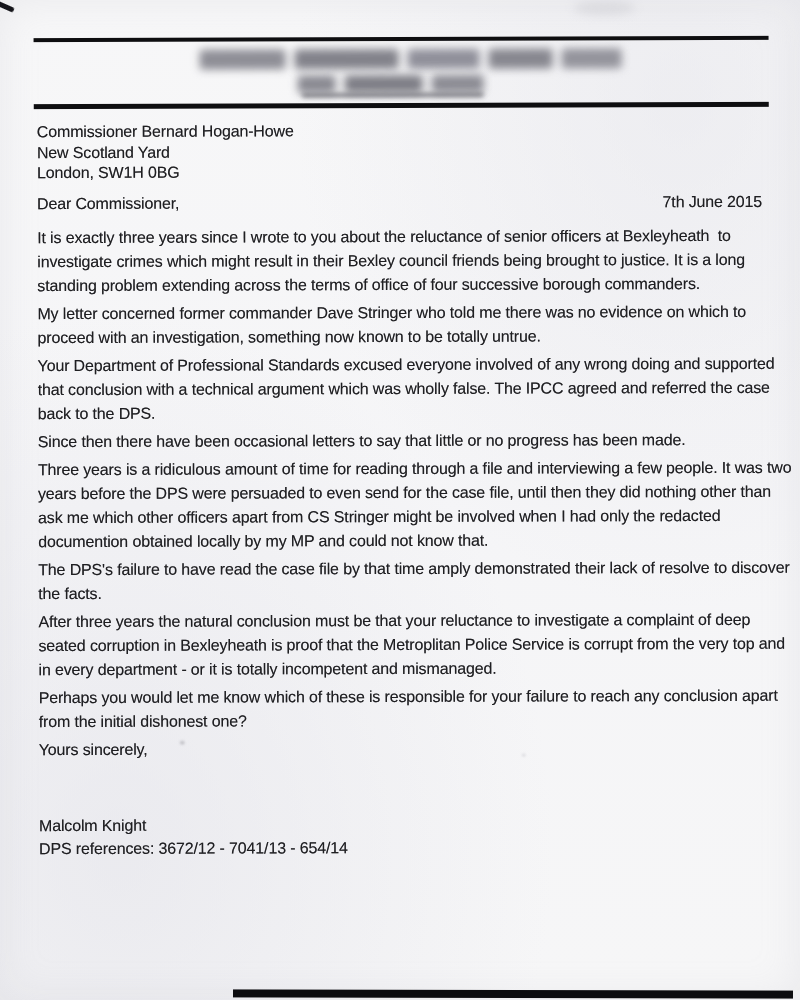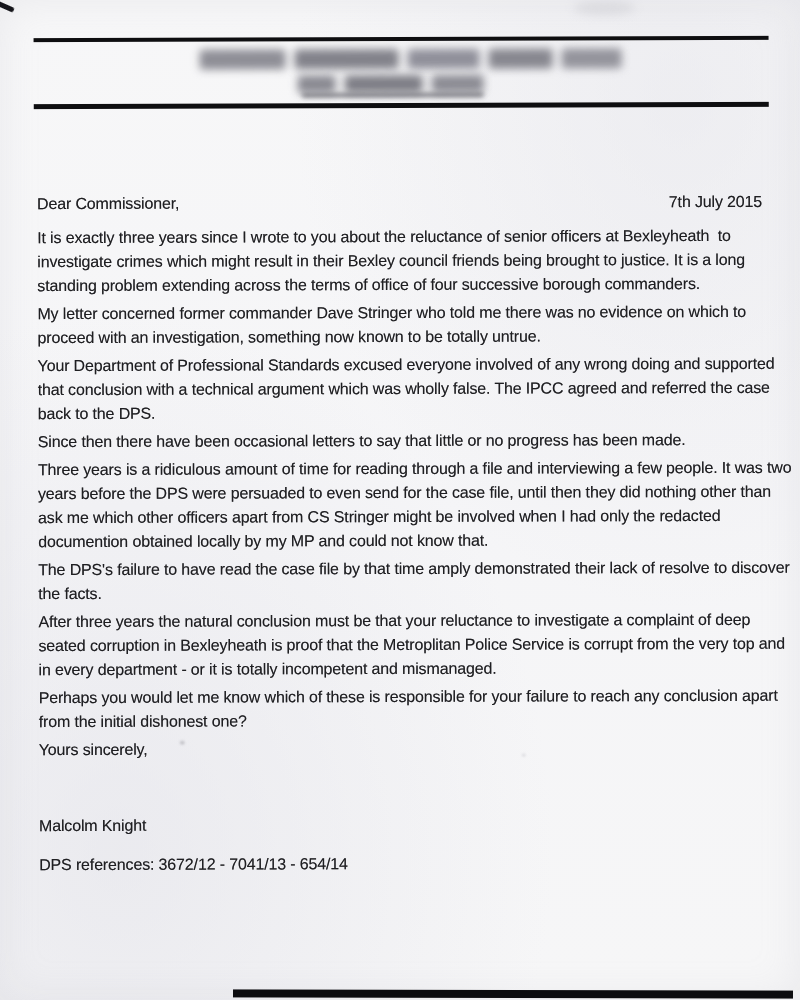--- a/index.html
+++ b/index.html
@@ -60,21 +60,21 @@
   .salutation-row{position:absolute;left:38px;right:37px;top:194px;font-size:16px;}
   .salutation{float:left;}
   .letter-date{float:right;}
   .body{
     position:absolute;left:38px;top:225px;width:745px;
     font-size:16px;line-height:24px;
   }
   .body p{margin:0 0 4px 0;white-space:pre;}
   .closing{margin-top:0;}
   .signatory{position:absolute;left:38px;top:816px;font-size:16px;}
-  .references{position:absolute;left:38px;top:839px;font-size:16px;margin-top:16px;}
+  .references{position:absolute;left:38px;top:839px;font-size:16px;}
 </style>
 </head>
 <body>
 
 <div class="paper">
   <div class="tilt">
 
     <div class="corner-mark"></div>
     <div class="top-smudge"></div>
 
@@ -89,24 +89,27 @@
     </div>
     <div class="redact redact-2">
       <span class="w" style="width:38px;background:#8a8a92;"></span>
       <span class="w" style="width:78px;background:#7e7e86;"></span>
       <span class="w" style="width:52px;background:#8c8c94;"></span>
     </div>
     <div class="redact-underline"></div>
 
     <div class="rule rule-bottom"></div>
 
+    <div class="recipient txt">Commissioner Bernard Hogan-Howe
+New Scotland Yard
+London, SW1H 0BG</div>
 
     <div class="salutation-row txt">
       <span class="salutation">Dear Commissioner,</span>
-      <span class="letter-date">7th July 2015</span>
+      <span class="letter-date">7th June 2015</span>
     </div>
 
     <div class="body txt">
       <p>It is exactly three years since I wrote to you about the reluctance of senior officers at Bexleyheath  to
 investigate crimes which might result in their Bexley council friends being brought to justice. It is a long
 standing problem extending across the terms of office of four successive borough commanders.</p>
       <p>My letter concerned former commander Dave Stringer who told me there was no evidence on which to
 proceed with an investigation, something now known to be totally untrue.</p>
       <p>Your Department of Professional Standards excused everyone involved of any wrong doing and supported
 that conclusion with a technical argument which was wholly false. The IPCC agreed and referred the case

